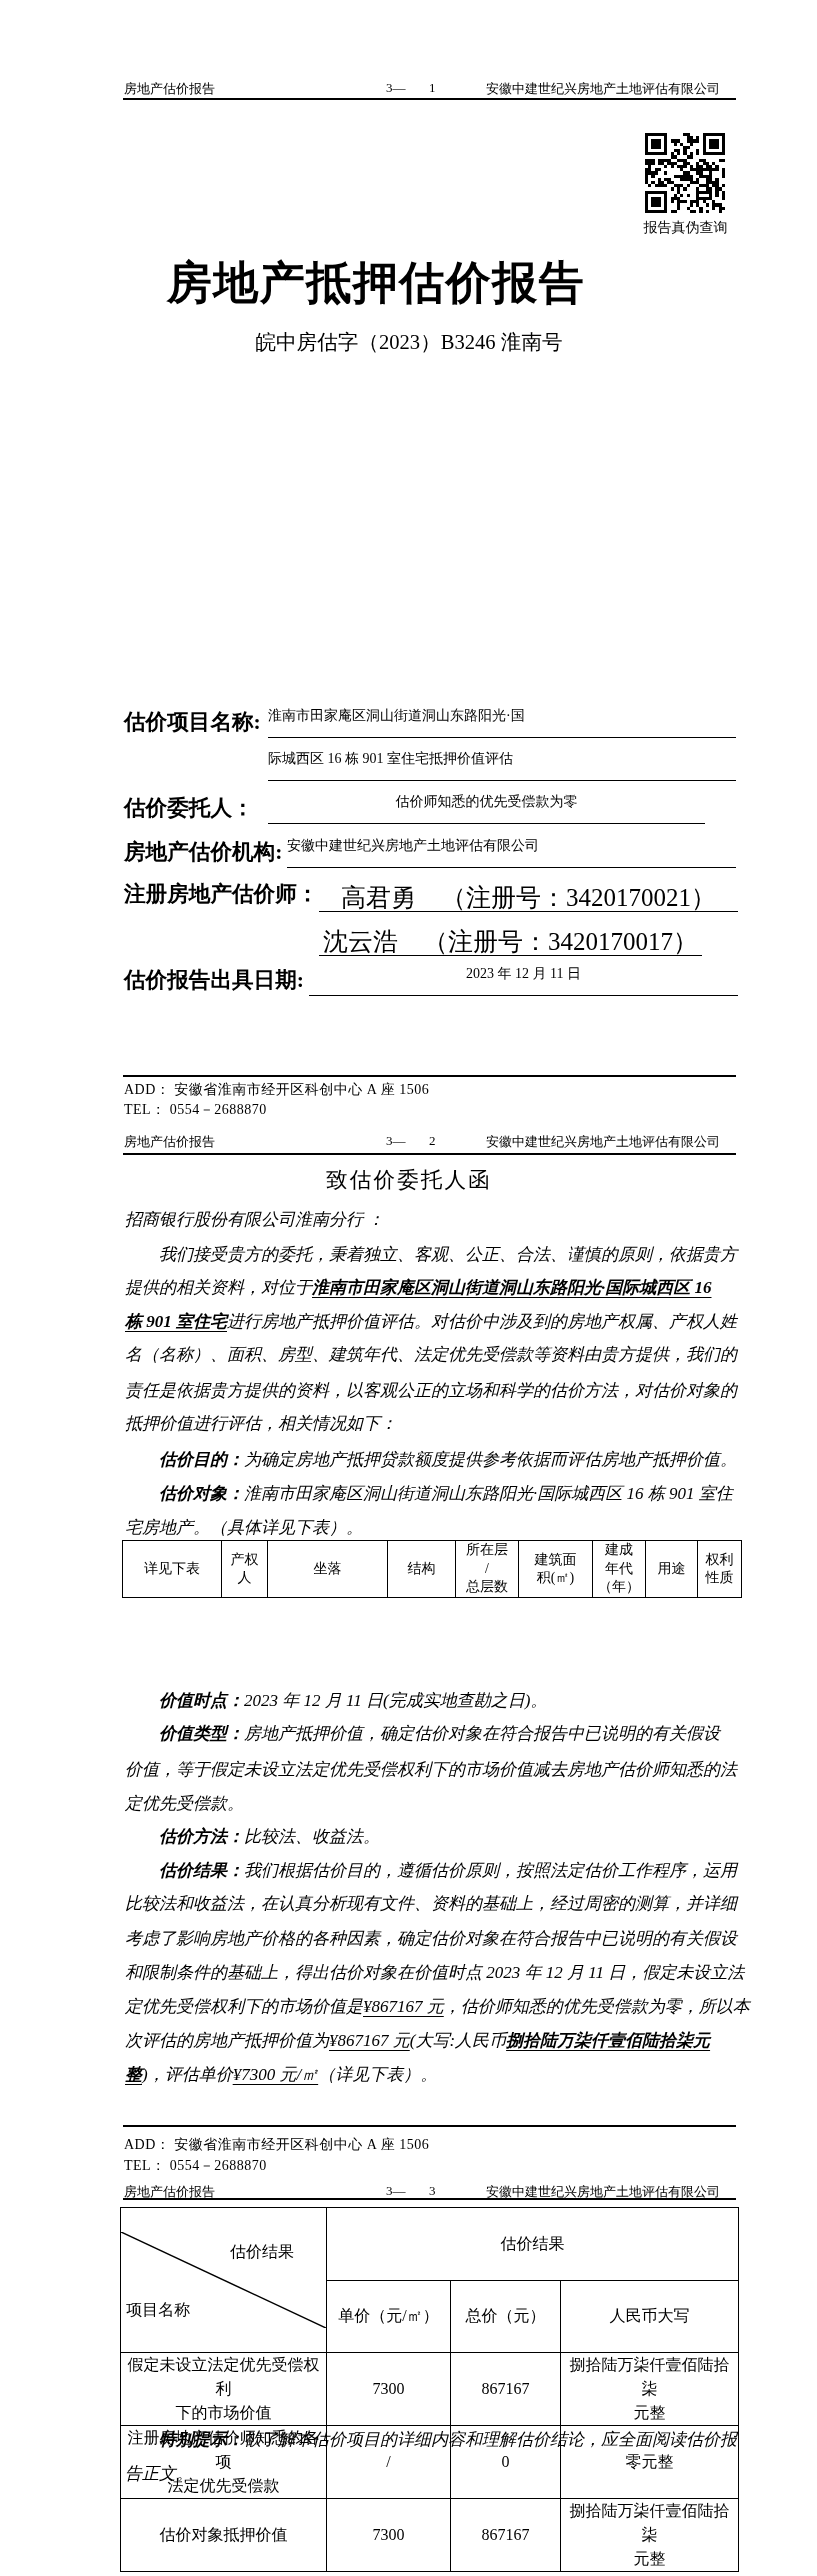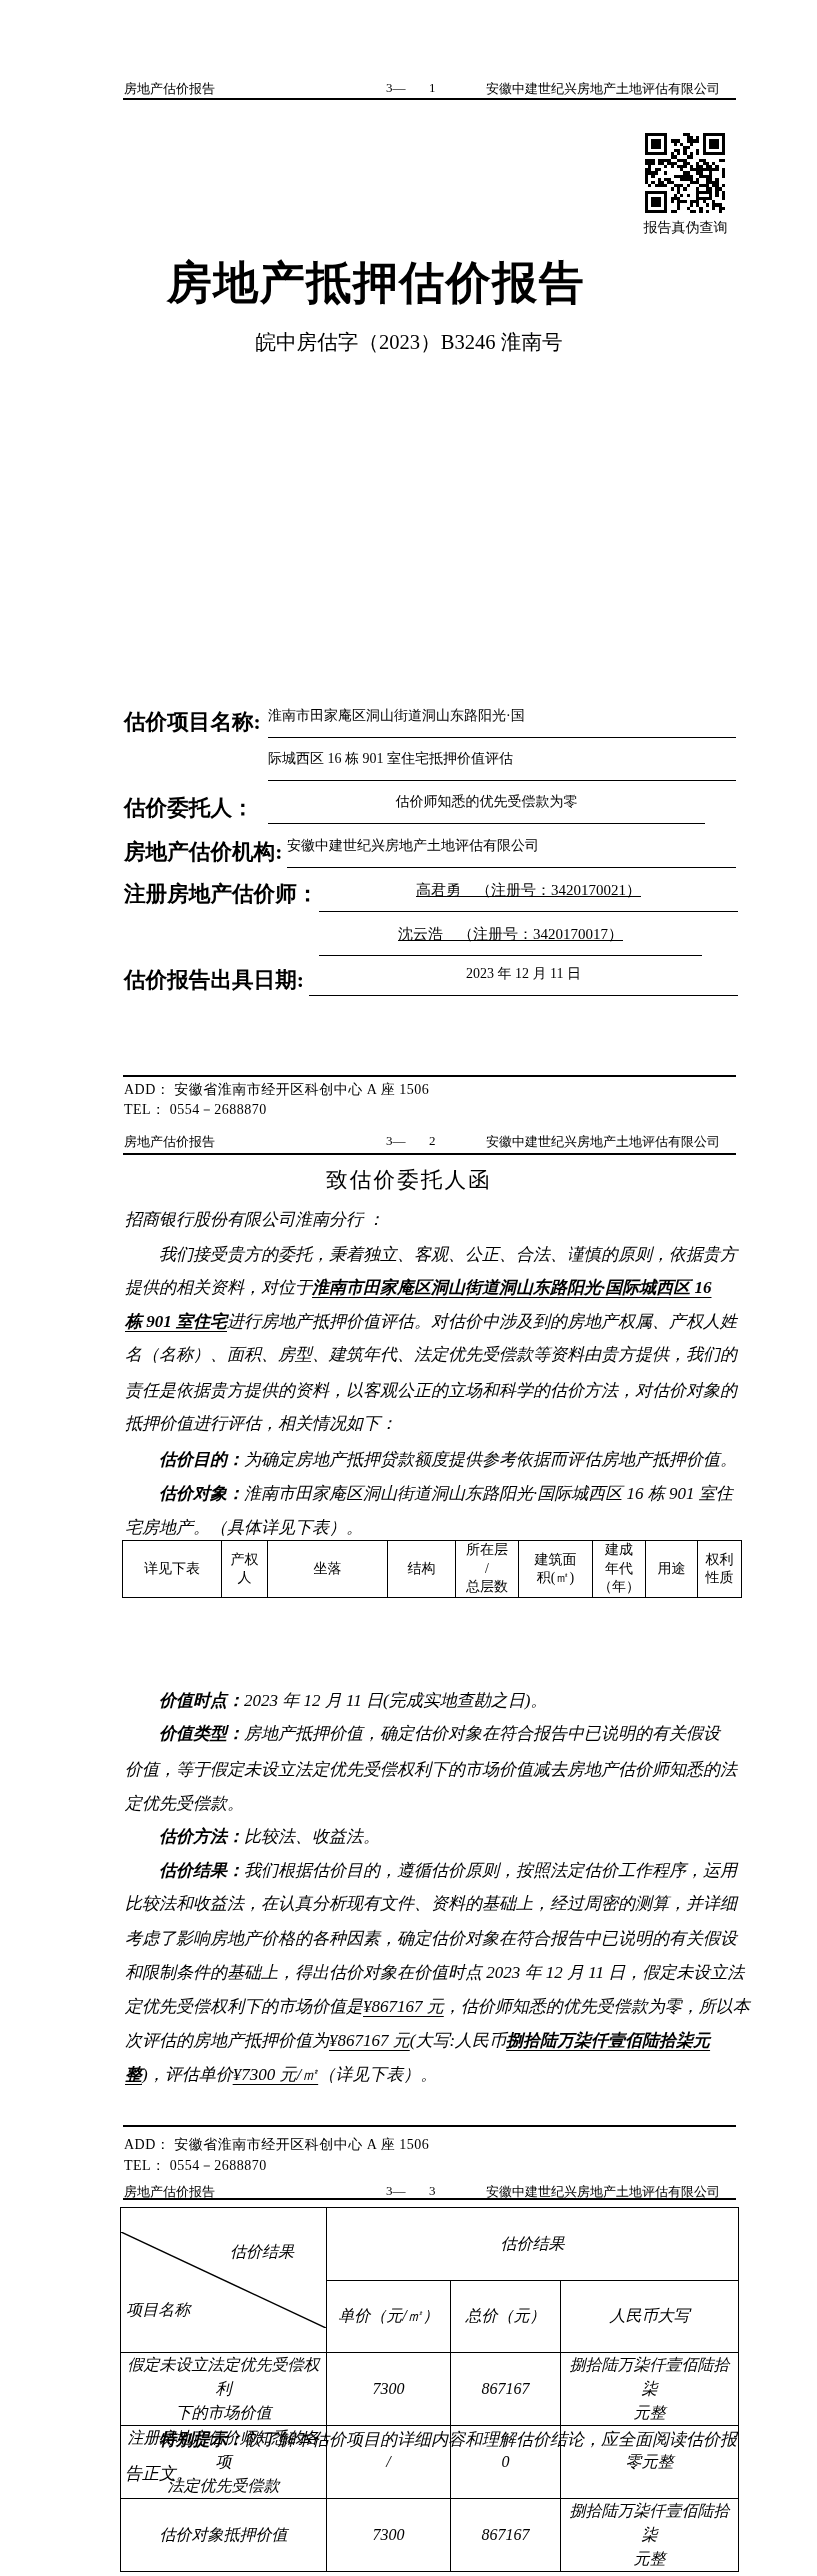--- a/index.html
+++ b/index.html
@@ -12,28 +12,28 @@
   .pghead-marker{position:absolute;left:386px;font-size:13px;white-space:nowrap;}
   .pghead-num{position:absolute;left:429px;font-size:13px;white-space:nowrap;}
   .pghead-co{position:absolute;right:98px;font-size:13px;white-space:nowrap;}
   .foot-line{position:absolute;left:124px;font-size:14px;letter-spacing:0.5px;white-space:nowrap;}
   .ln{position:absolute;left:125px;width:613px;font-size:17px;line-height:1.45;white-space:nowrap;font-style:italic;}
   .ln.ind{padding-left:34px;width:579px;}
   .b{font-weight:bold;}
   .u{text-decoration:underline;text-decoration-thickness:1px;text-underline-offset:3.6px;}
   .cover-label{position:absolute;left:124px;font-size:21.6px;font-weight:bold;white-space:nowrap;}
   .cover-val{position:absolute;font-size:14px;height:30px;border-bottom:1.5px solid #000;white-space:nowrap;}
-  .cover-val.sm{font-size:15px;padding-top:2.1px;text-decoration:underline;}
+  .cover-val.sm{font-size:25px;padding-top:2.1px;}
   .tc{text-align:center;}
   .tl{text-align:left;}
   table.doc{position:absolute;border-collapse:collapse;table-layout:fixed;border:1.5px solid #000;}
   table.doc th,table.doc td{border:1px solid #000;padding:0 2.1px;text-align:center;vertical-align:middle;
     font-weight:normal;white-space:pre-line;}
   table.t1 th,table.t1 td{font-size:14px;line-height:1.32;}
-  table.t2 th,table.t2 td{font-size:16px;line-height:1.5;font-style:italic;}
+  table.t2 th,table.t2 td{font-size:16px;line-height:1.5;}
   .corner{position:relative;width:100%;height:100%;}
   .corner svg{position:absolute;left:0;top:0;width:100%;height:100%;}
   .corner .c-top{position:absolute;top:8.2px;right:32px;font-size:16px;}
   .corner .c-bot{position:absolute;bottom:6.2px;left:5.2px;font-size:16px;}
   #qr{position:absolute;left:645px;top:133px;width:80px;height:80px;}
   #qr-caption{position:absolute;left:639px;top:219px;width:93px;text-align:center;font-size:14px;}
   #main-title{position:absolute;left:0;top:253px;width:752px;text-align:center;
     font-size:45px;font-weight:bold;letter-spacing:1.5px;white-space:nowrap;}
   #doc-no{position:absolute;left:0;top:328px;width:818px;text-align:center;font-size:20.6px;white-space:nowrap;}
   #letter-title{position:absolute;left:0;top:1165px;width:818px;text-align:center;

